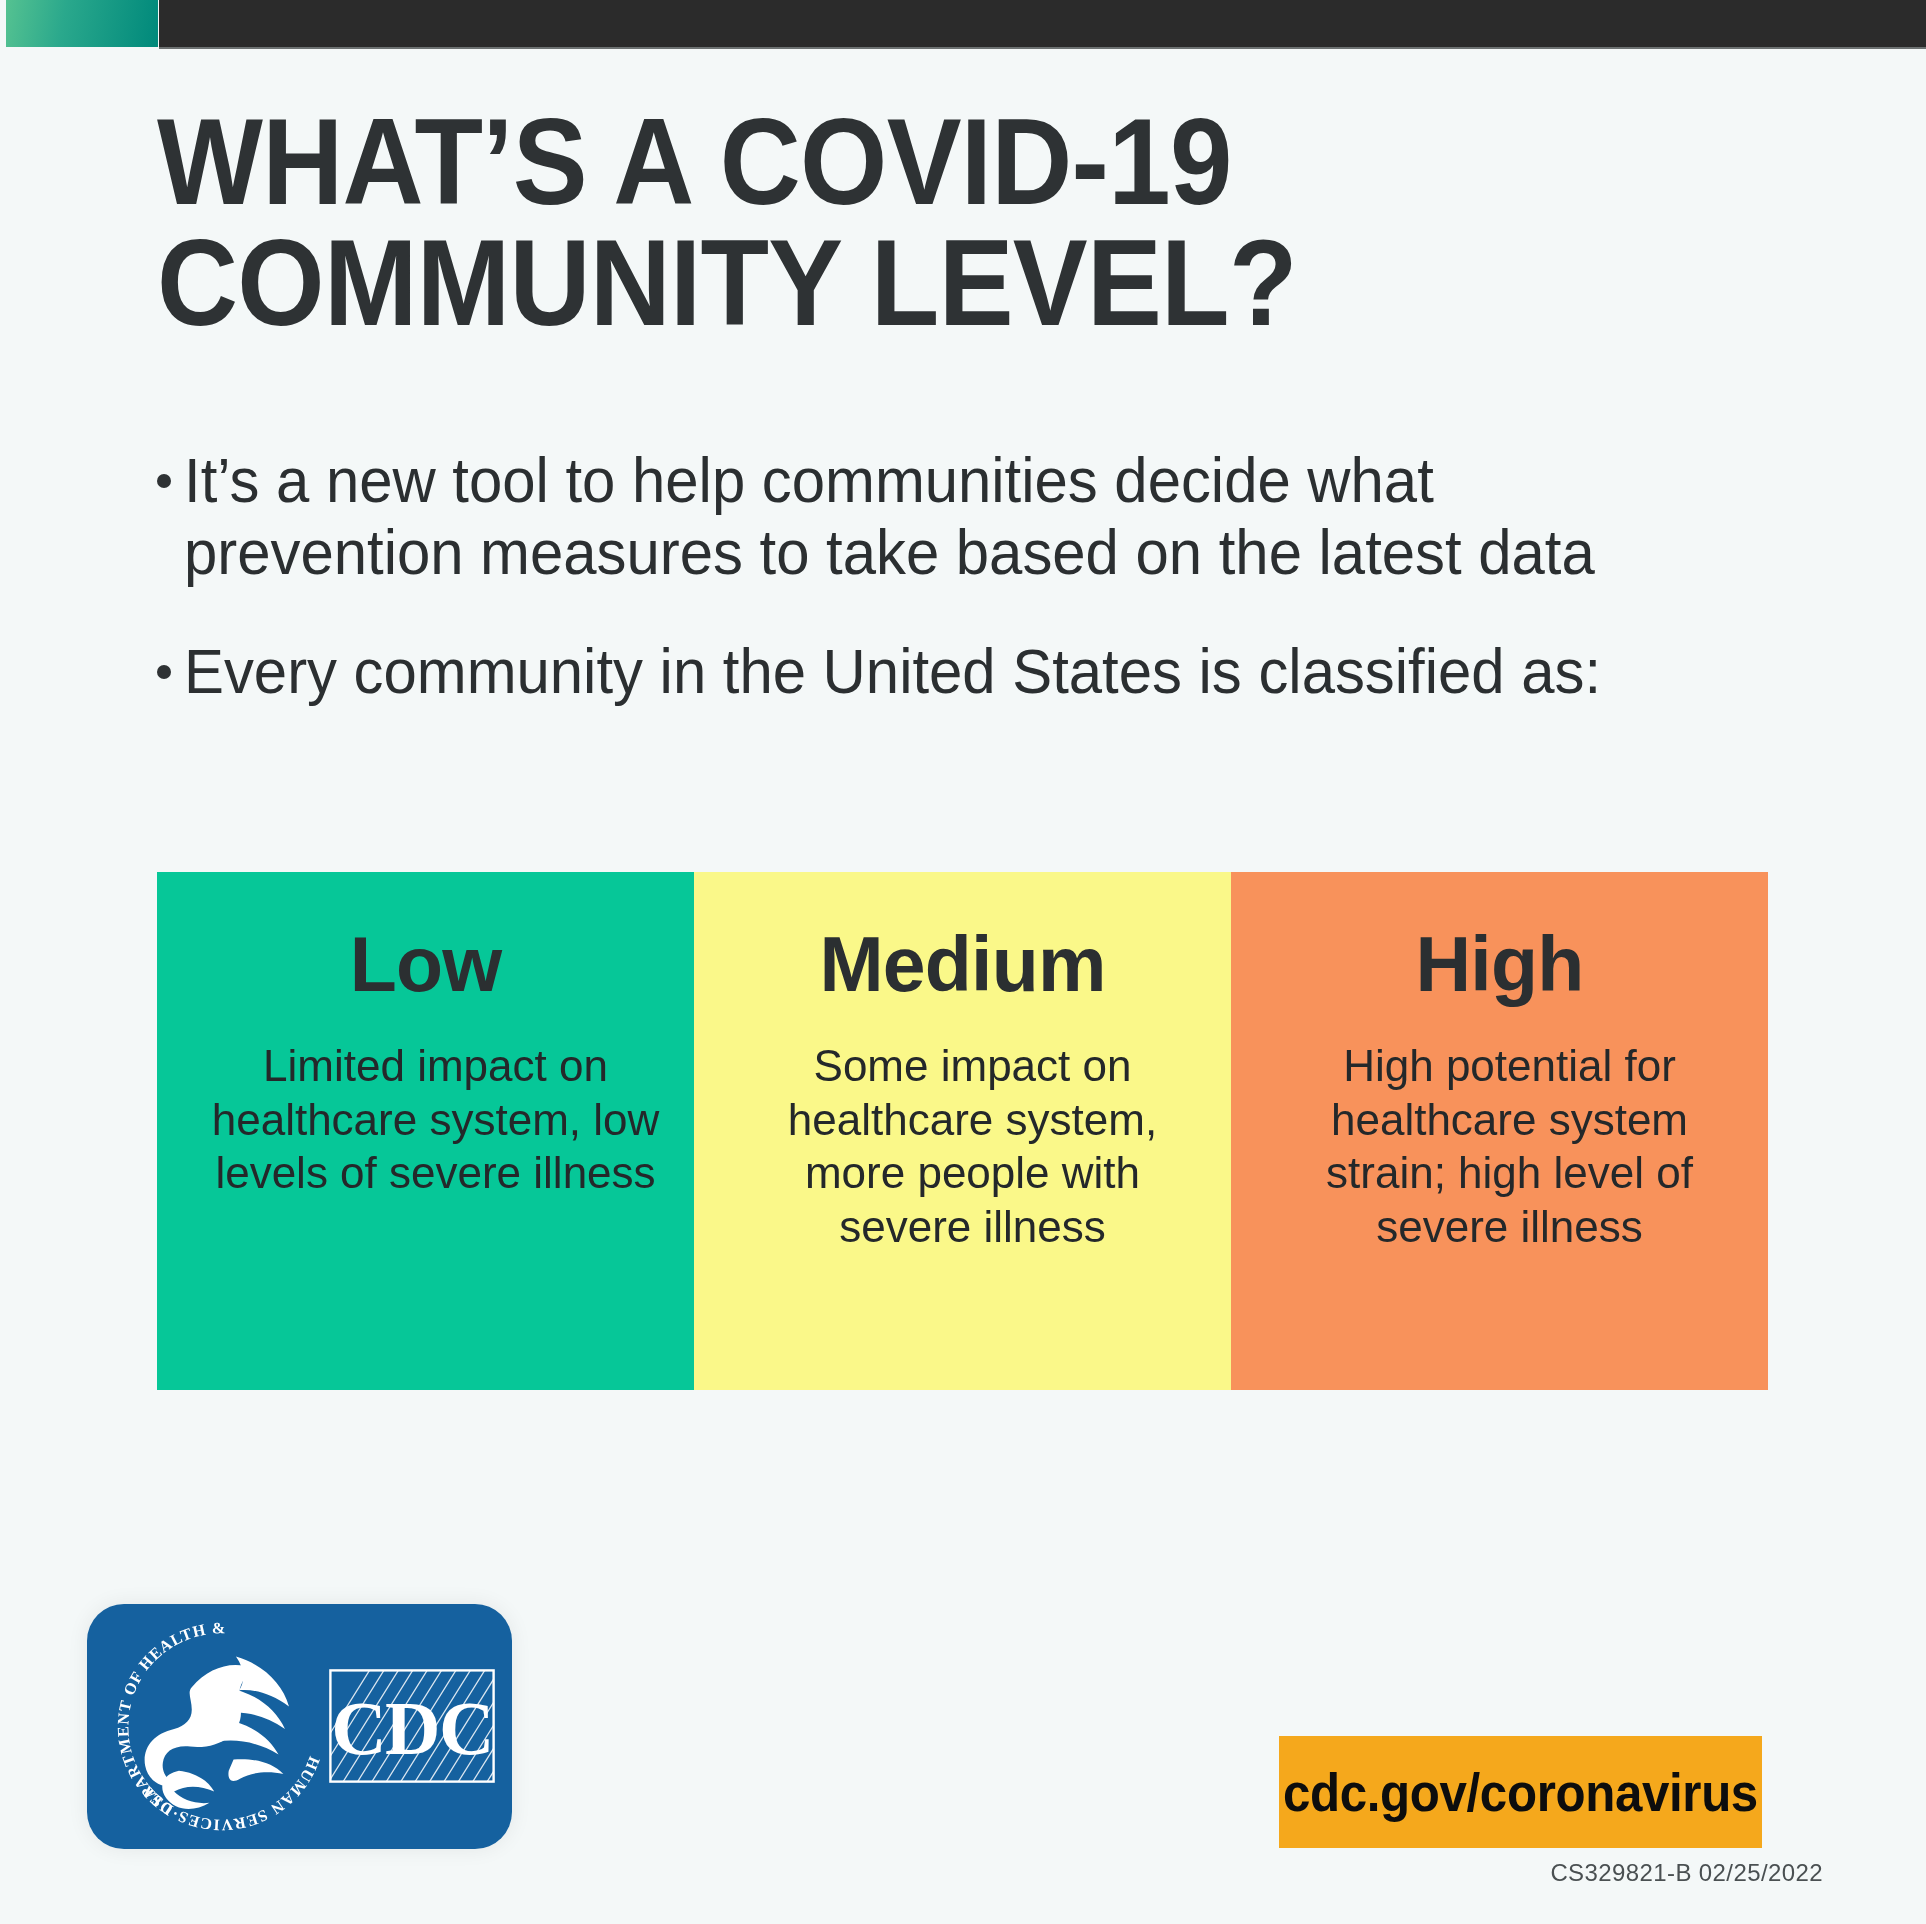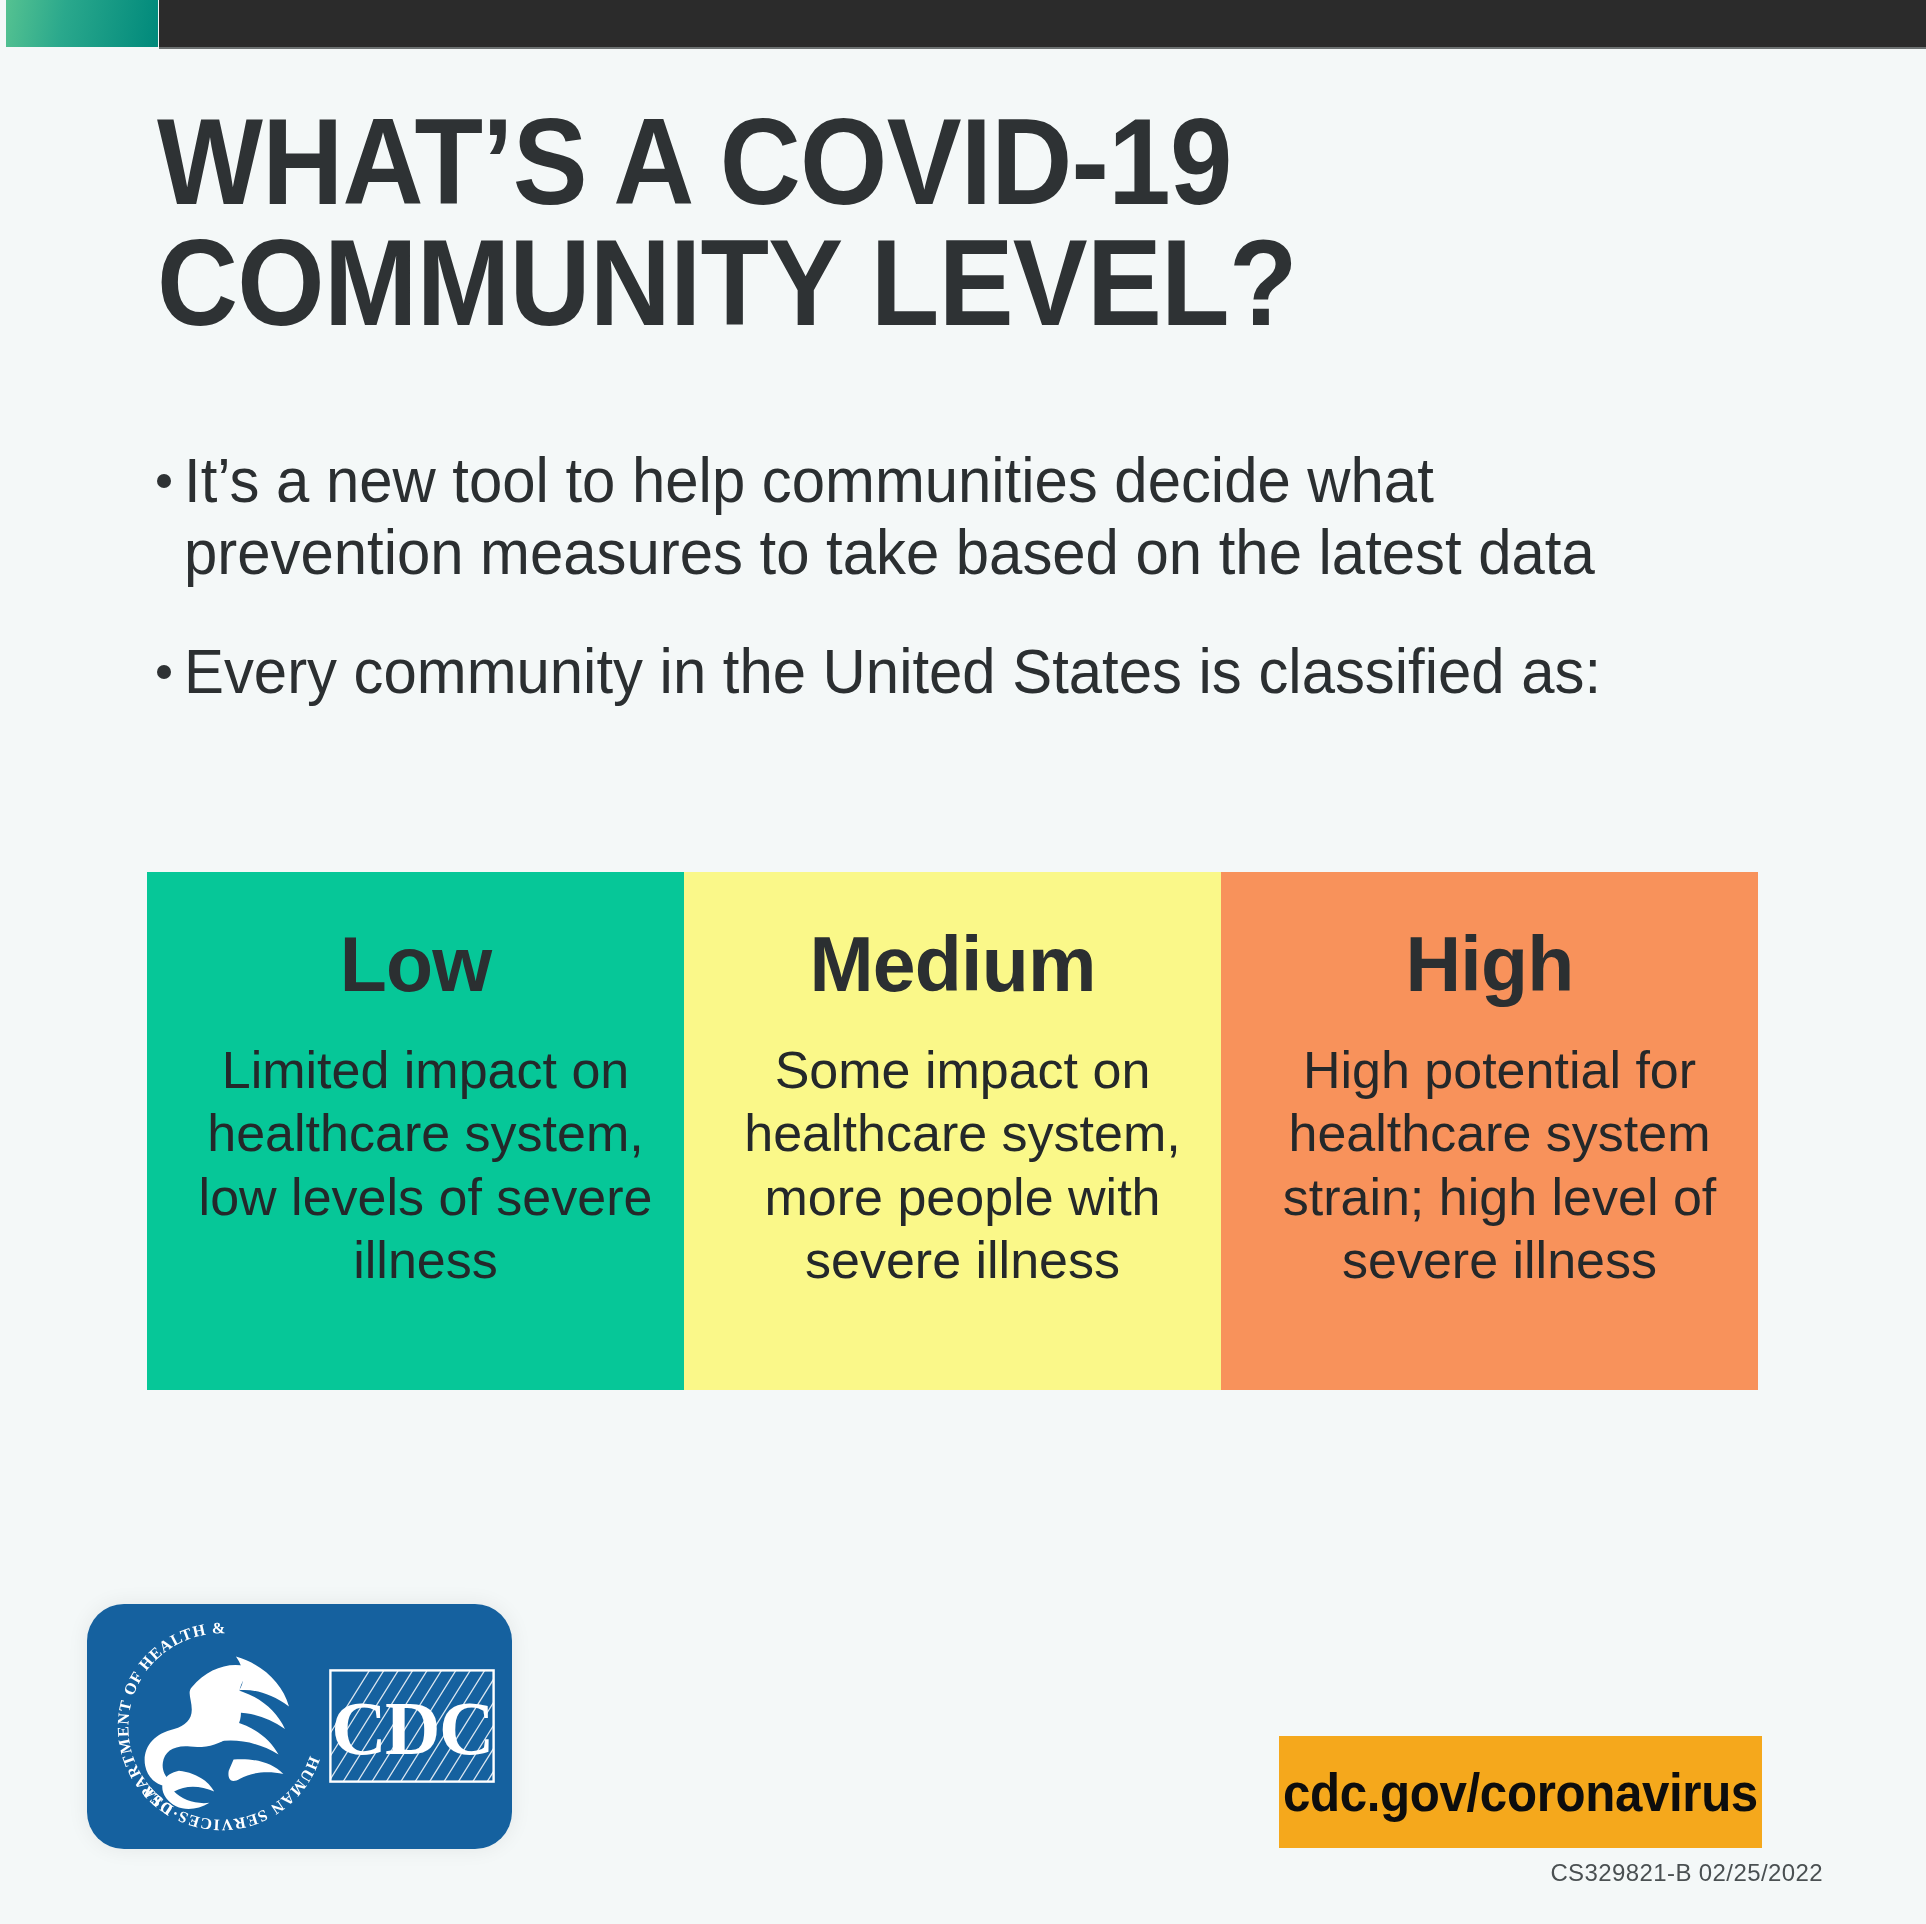--- a/index.html
+++ b/index.html
@@ -48,36 +48,36 @@
   }
   .bullet-text {
     font-size:63px; line-height:1.14; color:#2b2f31; font-weight:400;
     font-family:"Liberation Sans Narrow","Liberation Sans", sans-serif;
     transform:scaleX(0.95); transform-origin:left top;
     max-width:1572px;
   }
 
   
   .levels {
-    position:absolute; left:147px; top:872px;
+    position:absolute; left:157px; top:872px;
     width:1611px; height:518px; display:flex;
   }
   .level { flex:1 1 0; position:relative; padding:0 22.5px; }
   .level-low    { background:#06c798; }
   .level-medium { background:#faf889; }
   .level-high   { background:#f8925b; }
 
   .level-title {
     position:absolute; left:0; right:0; top:48px;
     text-align:center; font-size:77px; font-weight:700;
     color:#2b2f31; letter-spacing:-0.8px;
   }
   .level-desc {
     position:absolute; left:21px; right:21px; top:167px;
-    text-align:center; font-size:52px; line-height:1.22;
+    text-align:center; font-size:44px; line-height:1.22;
     color:#24282a; font-weight:400;margin-left:20px;
   }
 
   
   .logo {
     position:absolute; left:87px; top:1604px;
     width:425px; height:245px; border-radius:37px;
     background:#15619f;
     box-shadow:0 0 21px rgba(0,0,0,0.07);
   }

